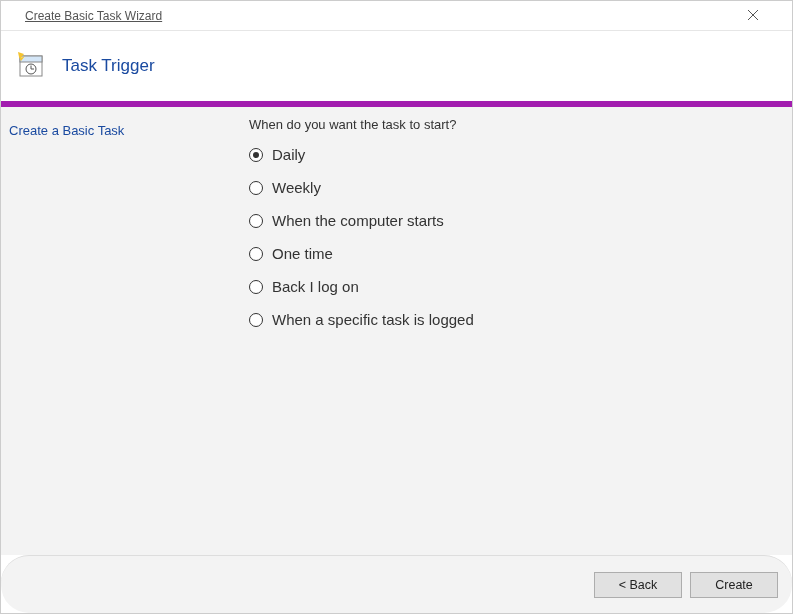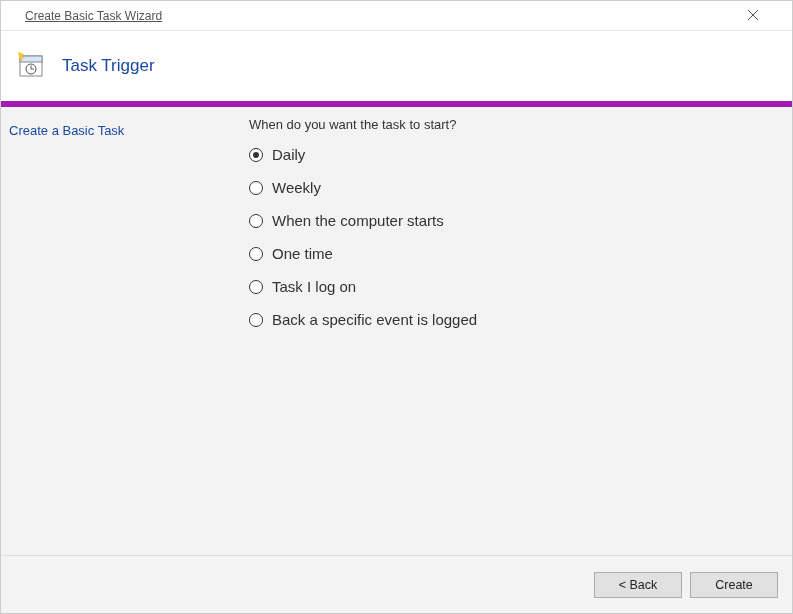--- a/index.html
+++ b/index.html
@@ -113,20 +113,21 @@
     }
     .footer {
       height: 58px;
       background: #f3f3f3;
       border-top: 1px solid #dddddd;
       display: flex;
       align-items: center;
       justify-content: flex-end;
       padding-right: 14px;
       gap: 8px;
+      border-radius: 28px;
     }
     .btn {
       min-width: 88px;
       height: 26px;
       background: #e1e1e1;
       border: 1px solid #adadad;
       color: #222;
       font-size: 12.5px;
       cursor: pointer;
       display: inline-flex;
@@ -183,25 +184,25 @@
     <div class="radio-row">
       <span class="radio"></span>
       <span class="radio-label">When the computer starts</span>
     </div>
     <div class="radio-row">
       <span class="radio"></span>
       <span class="radio-label">One time</span>
     </div>
     <div class="radio-row">
       <span class="radio"></span>
-      <span class="radio-label">Task I log on</span>
-    </div>
-    <div class="radio-row">
-      <span class="radio"></span>
-      <span class="radio-label">Back a specific event is logged</span>
+      <span class="radio-label">Back I log on</span>
+    </div>
+    <div class="radio-row">
+      <span class="radio"></span>
+      <span class="radio-label">When a specific task is logged</span>
     </div>
   </div>
 </div>
 
 <div class="footer">
   <button class="btn">&lt; Back</button>
   <button class="btn">Create</button>
 </div>
 
 </body></html>

